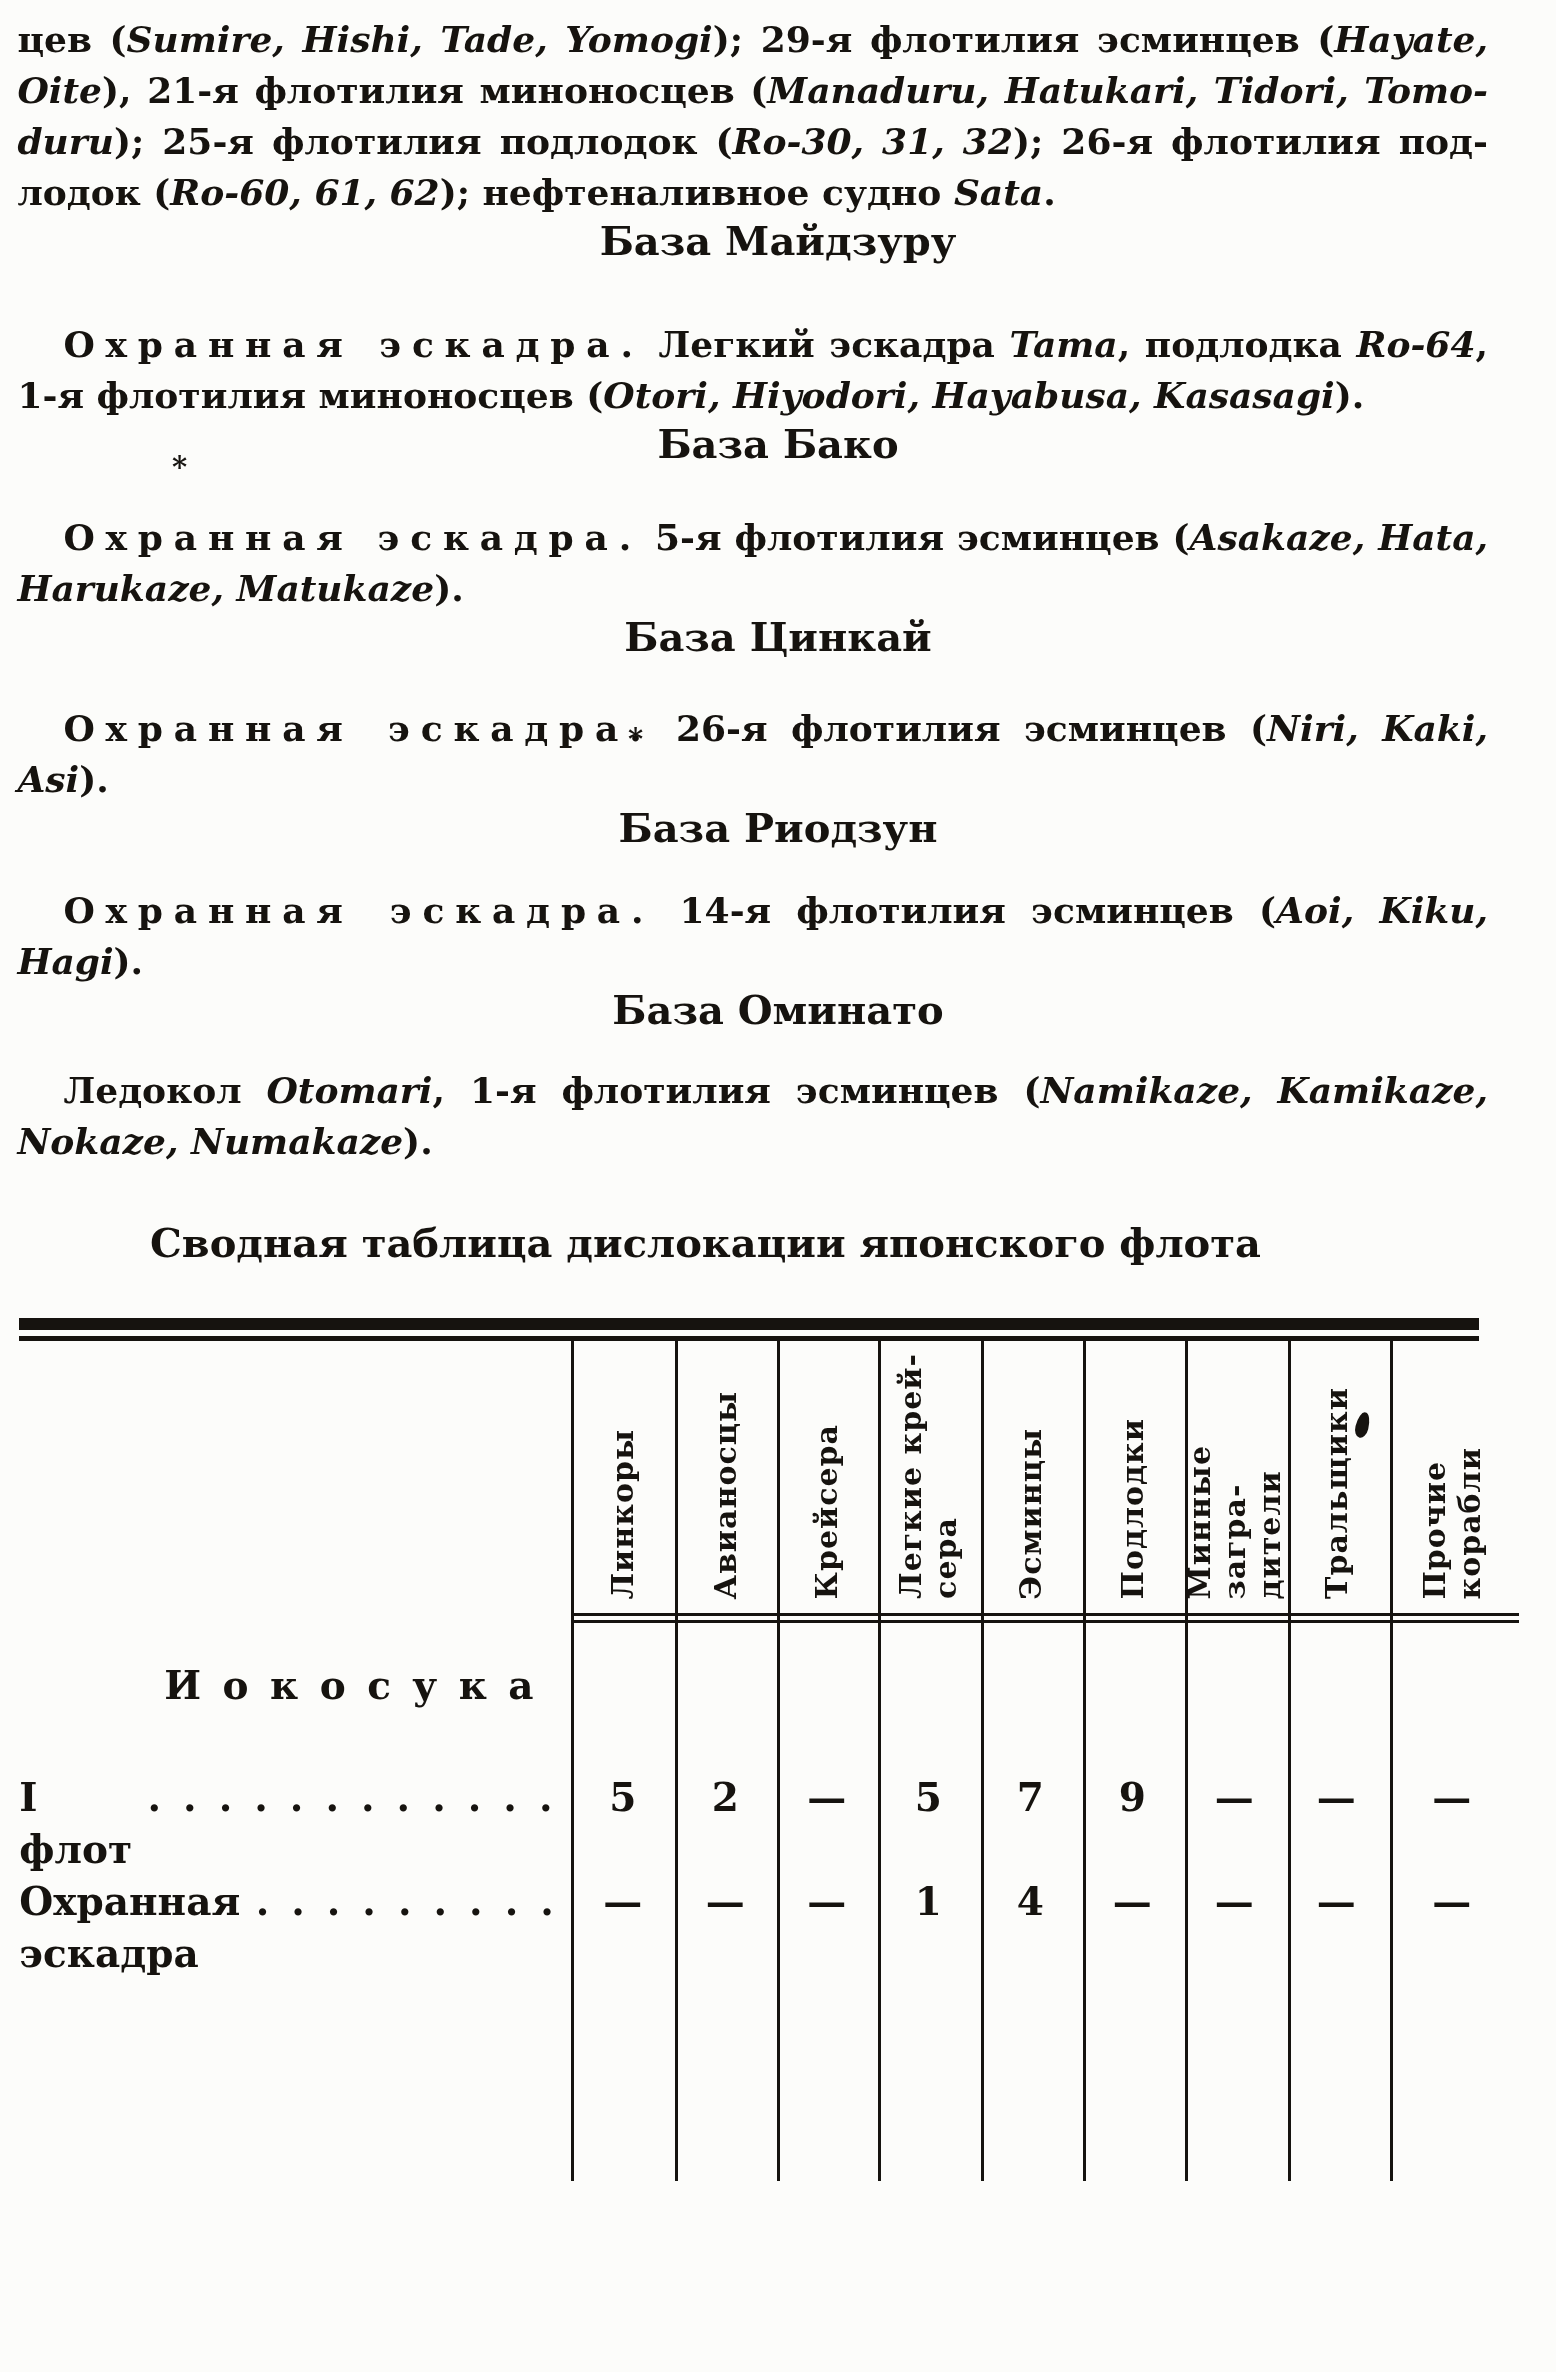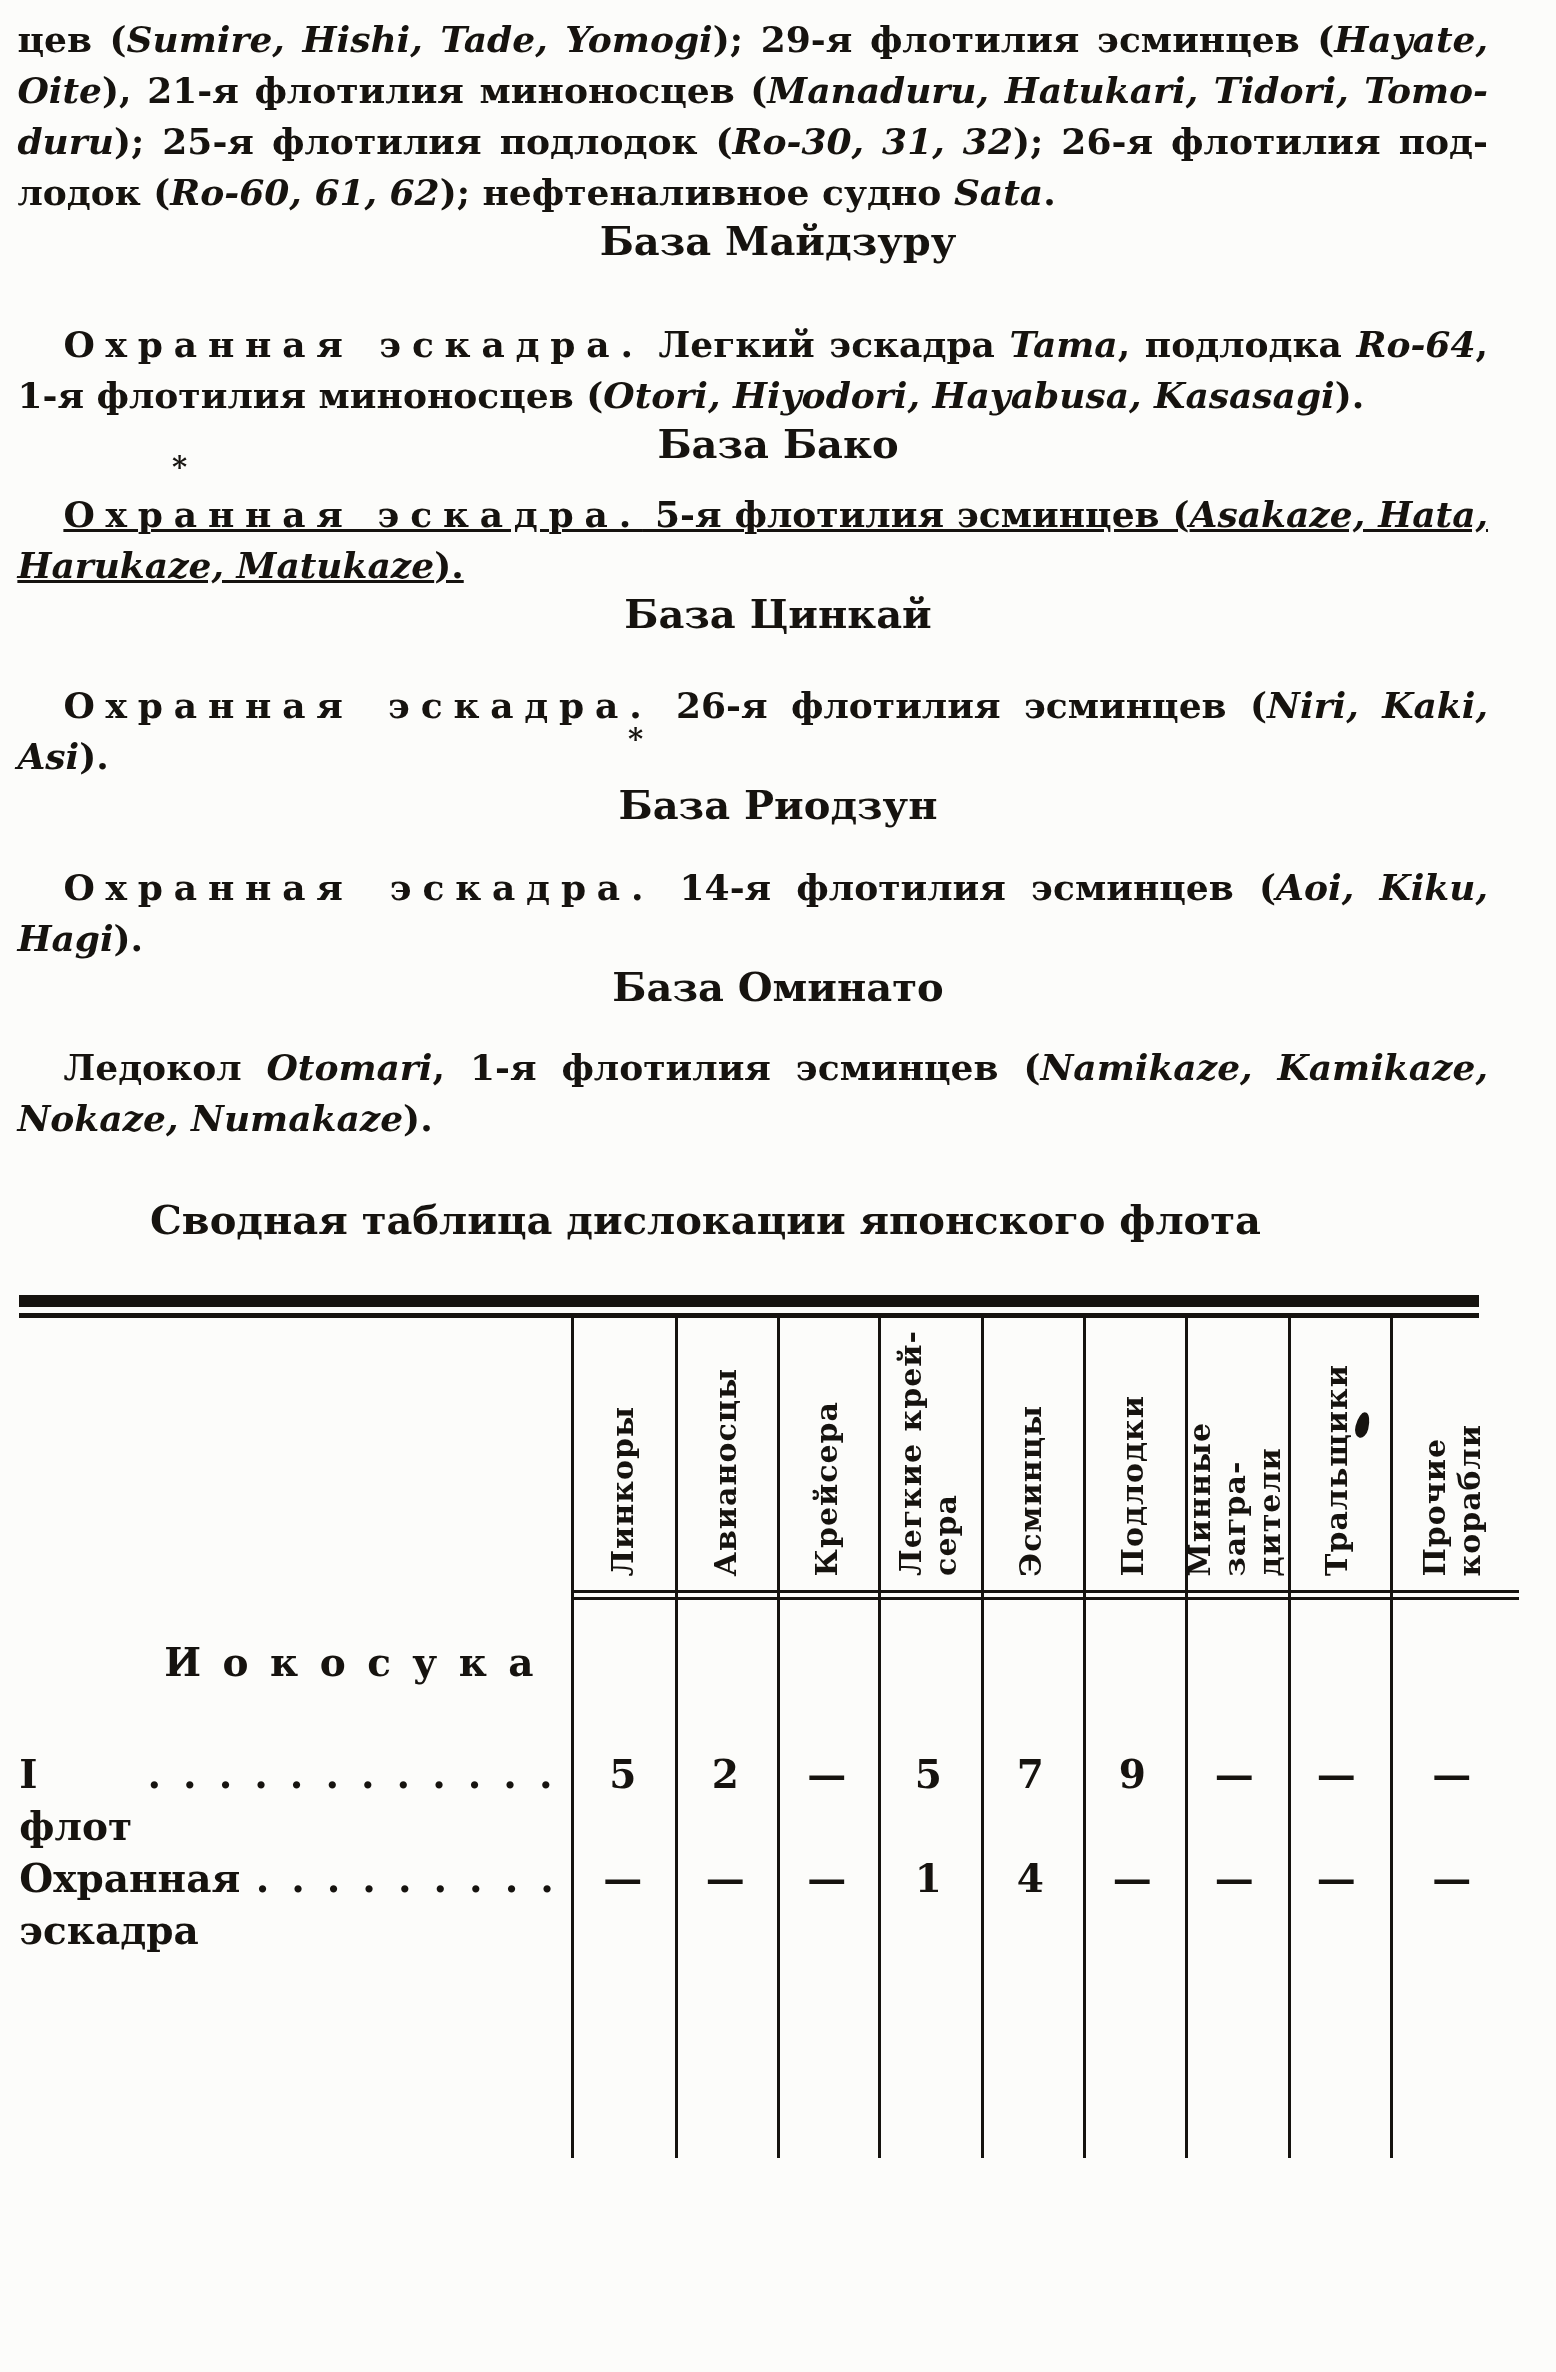--- a/index.html
+++ b/index.html
@@ -8,21 +8,21 @@
   .txt{margin:0 68px 0 17.4px;}
   .line{font-size:36px;line-height:51px;text-align:justify;white-space:nowrap;}
   .line.just{text-align:justify;text-align-last:justify;white-space:normal;}
   .line.ind{text-indent:46px;}
   .it{font-style:italic;}
   .sp{letter-spacing:0.30em;}
   h2.bhead{margin:1px;font-size:40px;line-height:44px;text-align:center;font-weight:700;}
   .h-majdzuru{margin-top:39px;}
   .p-majdzuru{margin-top:56px;}
   .h-bako{margin-top:89px;}
-  .p-bako{margin-top:23px;text-decoration:underline;}
+  .p-bako{margin-top:46px;}
   .h-cinkaj{margin-top:35px;}
   .p-cinkaj{margin-top:44px;}
   .h-riodzun{margin-top:37px;}
   .p-riodzun{margin-top:35px;}
   .h-ominato{margin-top:35px;}
   .p-ominato{margin-top:33px;}
   .tbltitle{margin-top:54px;font-size:40px;line-height:44px;text-align:center;padding-right:145px;}
   
   .tblwrap{position:relative;margin:53px 0 0 19.3px;width:1500px;}
   .toprule{width:1460px;}

